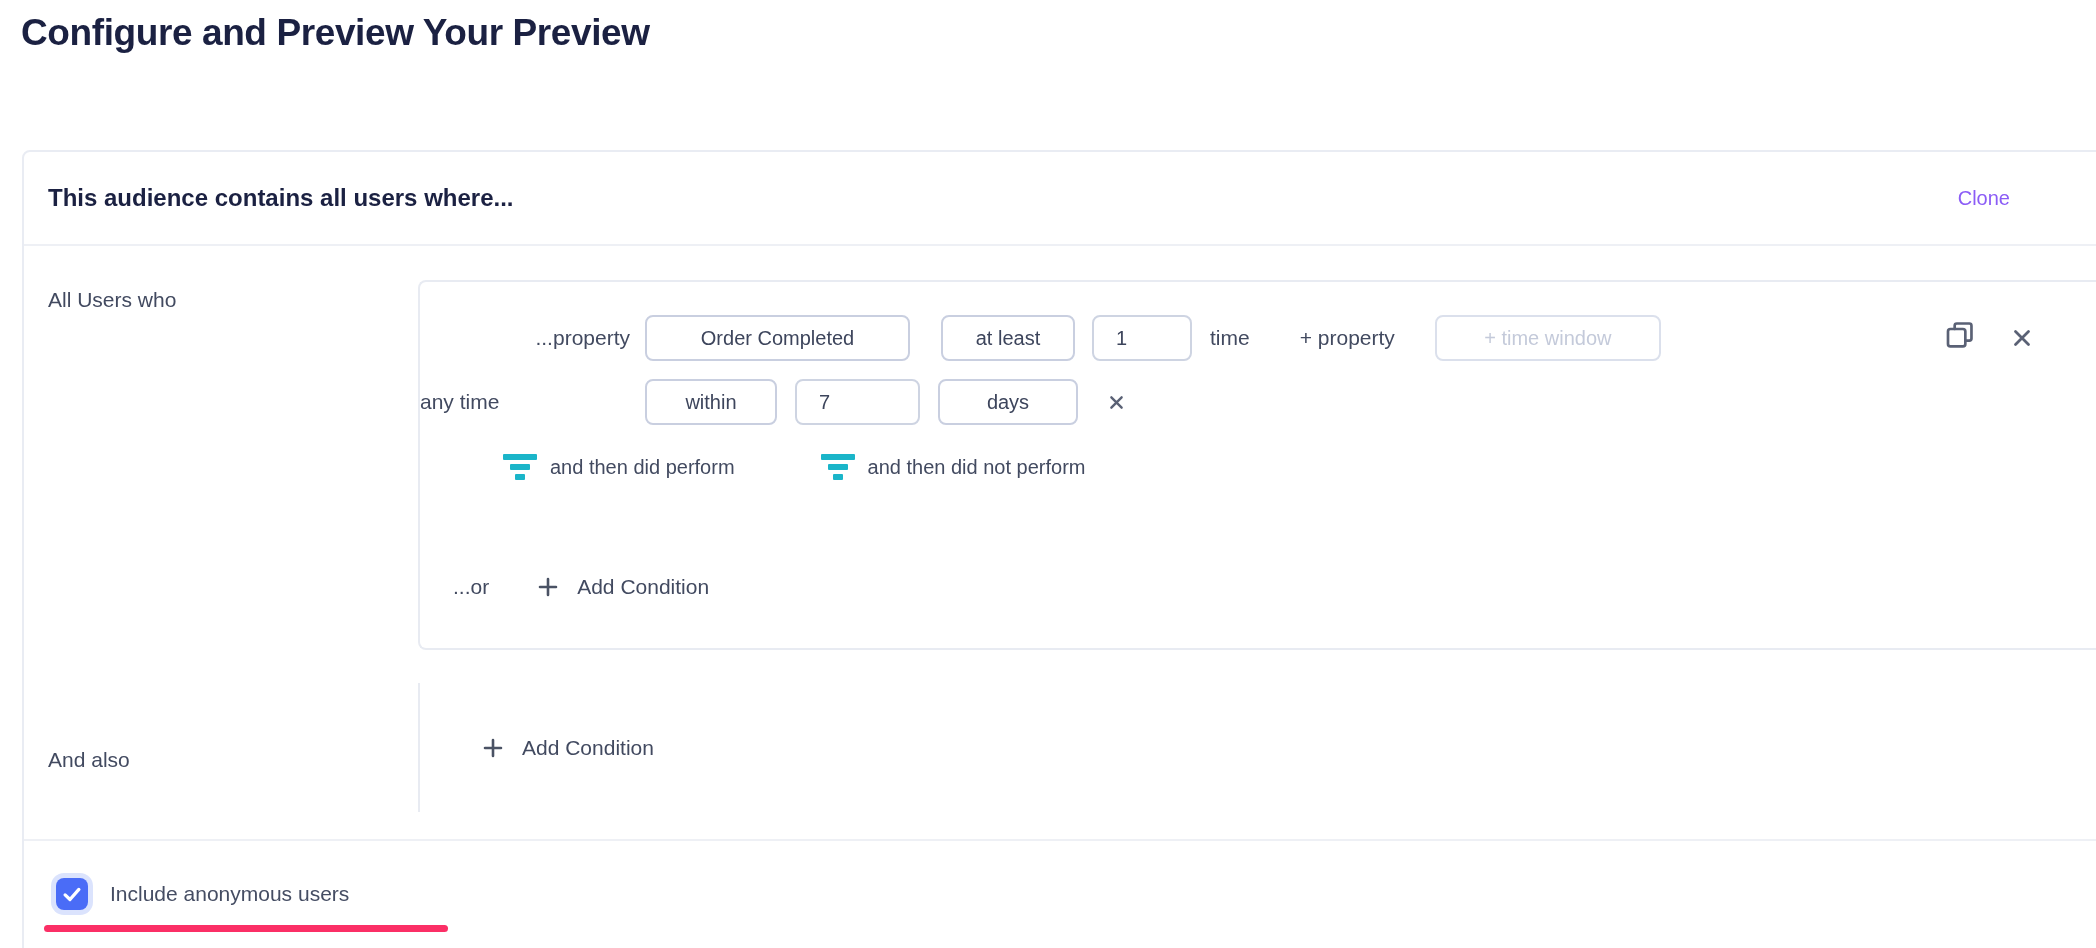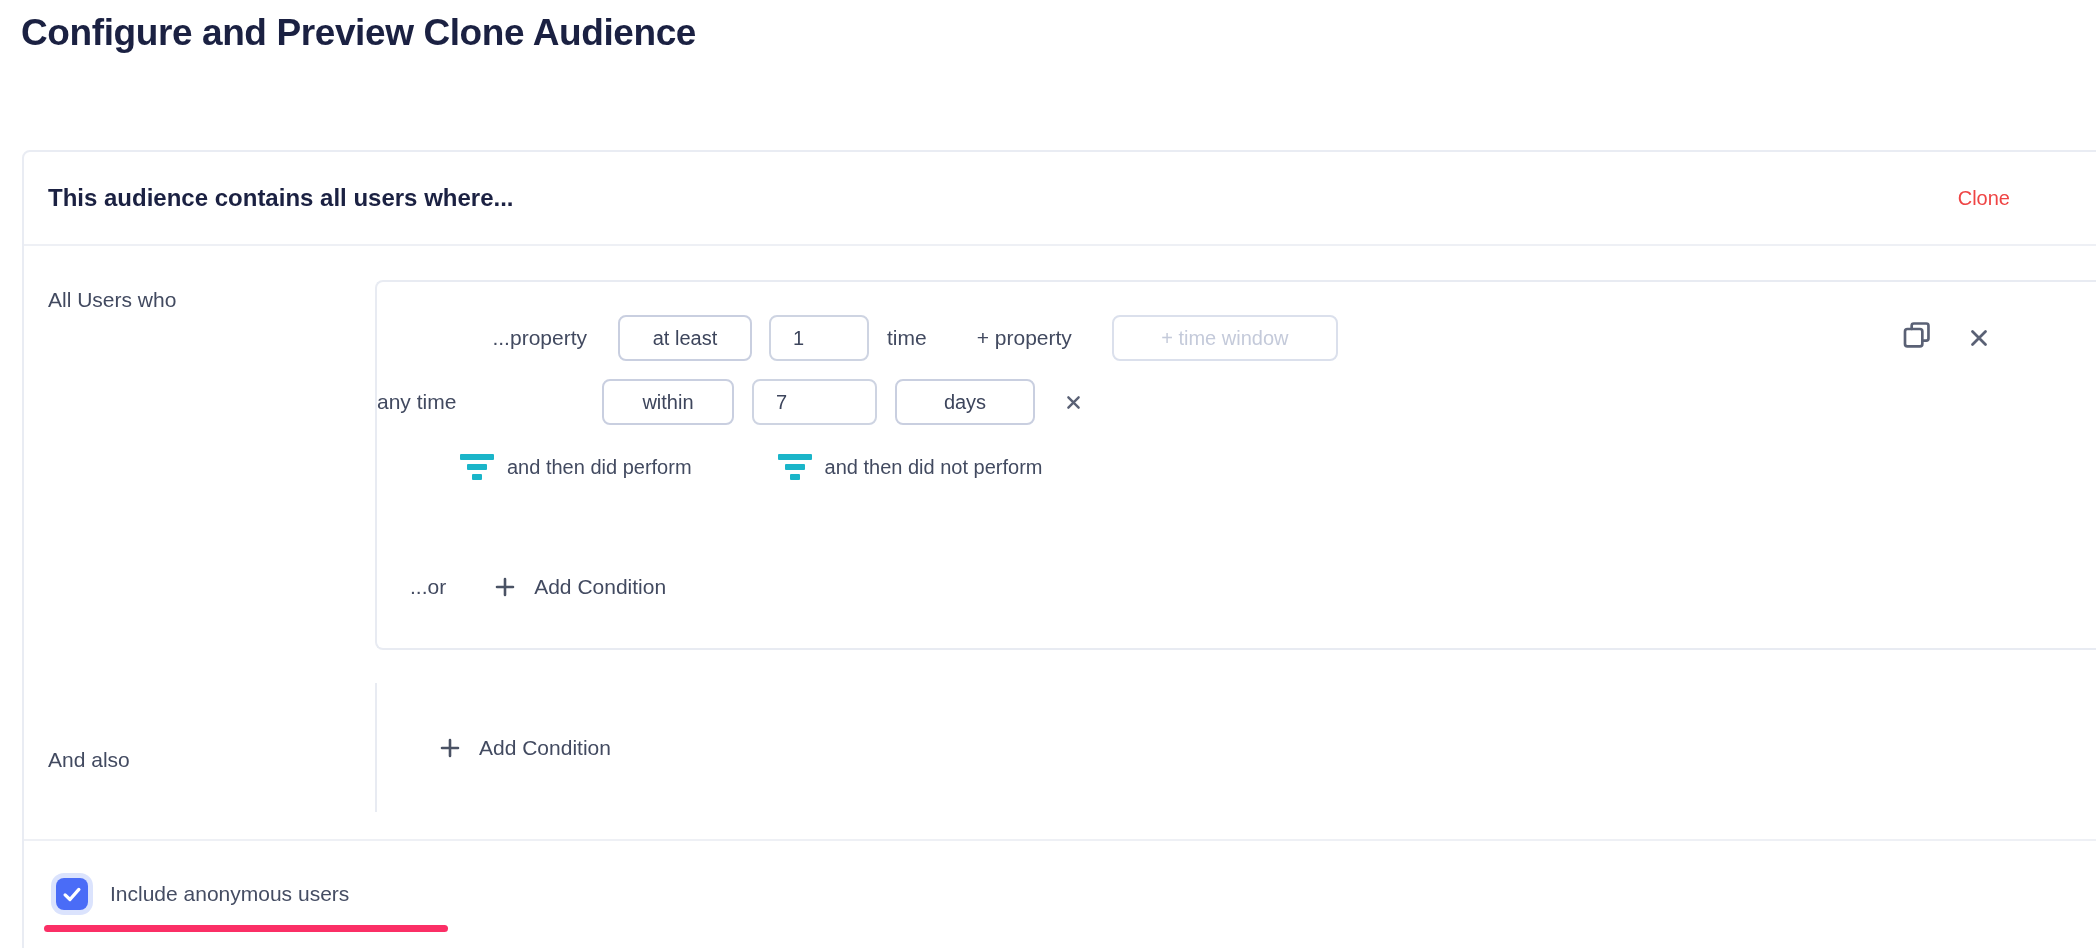--- a/index.html
+++ b/index.html
@@ -17,25 +17,25 @@
   .card {
     position:absolute; left:22px; top:150px; width:2086px; height:822px;
     background:#fff; border:2px solid #e9ecf3; border-radius:8px;
   }
 
   .card-header {
     height:94px; display:flex; align-items:center;
     padding:0 96px 0 24px; border-bottom:2px solid #eef0f5;
   }
   .card-header .hdr-title { font-size:24px; font-weight:700; color:#1b2142; }
-  .clone-link { margin-left:auto; font-size:20px; color:#ef4444; cursor:pointer; }
+  .clone-link { margin-left:auto; font-size:20px; color:#8b5cf6; cursor:pointer; }
 
   .section { display:flex; align-items:stretch; }
   .sec-label {
-    width:351px; flex:none; font-size:21px; color:#424a60;
+    width:394px; flex:none; font-size:21px; color:#424a60;
   }
   .sec-label.s1 { padding:42px 0 0 24px; }
   .sec-label.s2 { padding:48px 12px 0 24px; }
 
   .panel {
     flex:1; margin-top:34px; height:370px; position:relative;
     border:2px solid #e8ebf2; border-right:0; border-radius:8px 0 0 8px;
     background:#fff;
   }
 
@@ -110,36 +110,37 @@
   .footer-label { margin-left:22px; font-size:21px; color:#454d63; }
 
   .pink-underline {
     position:absolute; left:44px; top:925px; width:404px; height:7px;
     border-radius:5px; background:#fb2f66;
   }
 </style>
 </head>
 <body>
 
-<h1 class="page-title">Configure and Preview Clone Audience</h1>
+<h1 class="page-title">Configure and Preview Your Preview</h1>
 
 <div class="card">
 
   <div class="card-header">
     <span class="hdr-title">This audience contains all users where...</span>
     <span class="clone-link">Clone</span>
   </div>
 
   <div class="section">
     <div class="sec-label s1">All Users who</div>
 
     <div class="panel">
 
       <div class="prow row1">
         <span class="lbl lbl-performed">...property</span>
+        <div class="pill pill-event">Order Completed</div>
         <div class="pill pill-op">at least</div>
         <input class="num-input in-count" value="1" style="">
         <span class="lbl lbl-time">time</span>
         <span class="link-text link-property">+ property</span>
         <div class="pill pill-window">+ time window</div>
       </div>
 
       <span class="icon-btn copy-icon">
         <svg width="32" height="32" viewBox="0 0 24 24" fill="none" stroke="#5a6175" stroke-width="2" stroke-linecap="round" stroke-linejoin="round">
           <rect x="3" y="7.5" width="13" height="13" rx="1.8"></rect>

